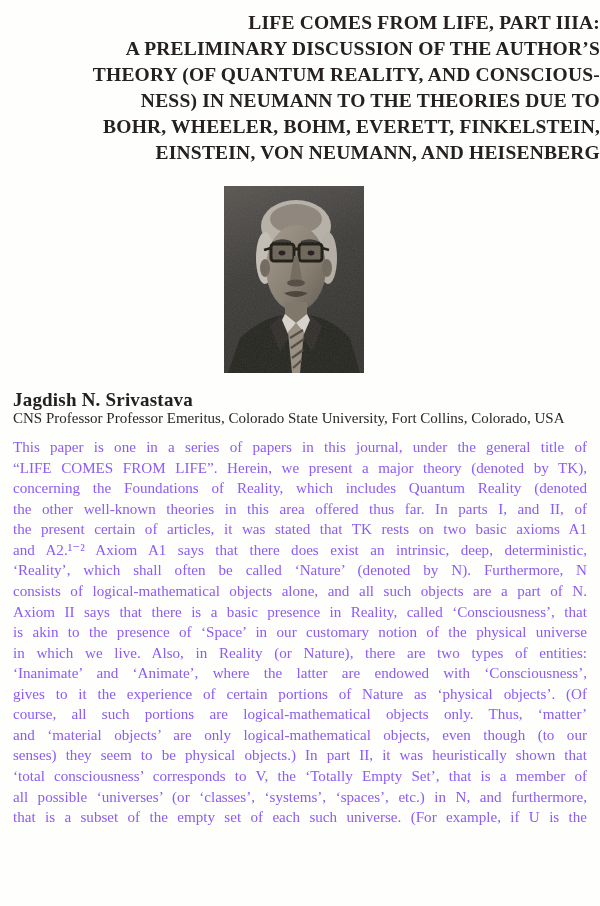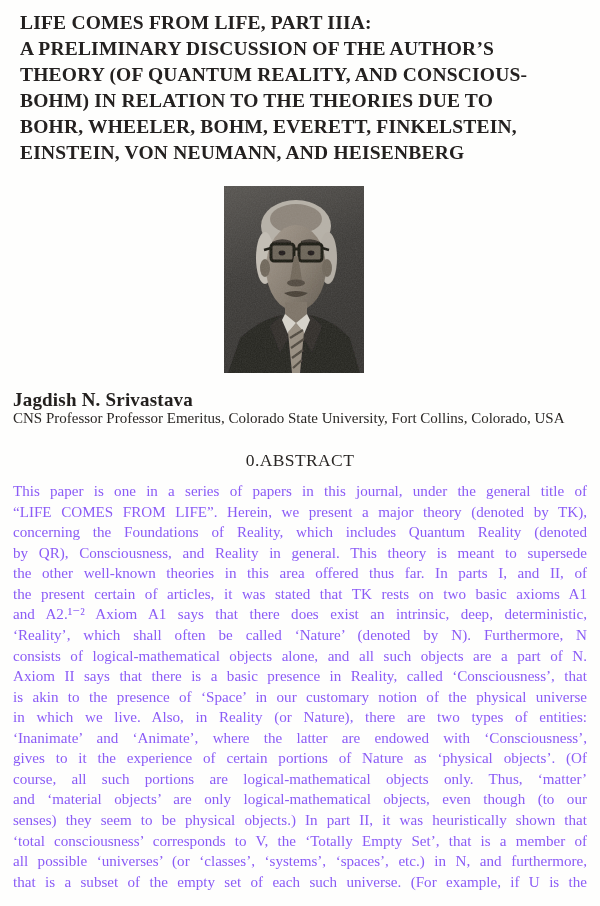--- a/index.html
+++ b/index.html
@@ -12,21 +12,21 @@
   }
   .page {
     position:relative;
     width:600px; height:906px;
     background:#fefefd;
     overflow:hidden;
   }
   
   .title-block {
     padding-top:10px;
-    text-align:left;
+    text-align:right;
     padding-left:20px;
   }
   .title-line {
     font-weight:bold;
     font-size:19.5px;
     line-height:26px;
     letter-spacing:0.2px;
     white-space:nowrap;
     color:#242120;
   }
@@ -79,21 +79,21 @@
 </style>
 </head>
 <body>
 
 <div class="page">
 
   <div class="title-block">
     <div class="title-line">LIFE COMES FROM LIFE, PART IIIA:</div>
     <div class="title-line">A PRELIMINARY DISCUSSION OF THE AUTHOR’S</div>
     <div class="title-line">THEORY (OF QUANTUM REALITY, AND CONSCIOUS-</div>
-    <div class="title-line">BOHM) IN RELATION TO THE THEORIES DUE TO</div>
+    <div class="title-line">NESS) IN NEUMANN TO THE THEORIES DUE TO</div>
     <div class="title-line">BOHR, WHEELER, BOHM, EVERETT, FINKELSTEIN,</div>
     <div class="title-line">EINSTEIN, VON NEUMANN, AND HEISENBERG</div>
   </div>
 
   <div class="photo-wrap">
     <svg viewBox="0 0 140 187" xmlns="http://www.w3.org/2000/svg">
       <defs>
         <linearGradient id="bgGrad" x1="0" y1="0" x2="0.3" y2="1">
           <stop offset="0" stop-color="#55524e"></stop>
           <stop offset="0.5" stop-color="#3b3936"></stop>
@@ -158,27 +158,25 @@
       </g>
       <rect x="0" y="0" width="140" height="187" filter="url(#grain)"></rect>
     </svg>
   </div>
 
   <div class="author-block">
     <div class="author-name">Jagdish N. Srivastava</div>
     <div class="author-affiliation">CNS Professor Professor Emeritus, Colorado State University, Fort Collins, Colorado, USA</div>
   </div>
 
-  <div class="abstract-heading">0.ABSTRACT</div>
 
   <div class="abstract-body">
     <div class="abstract-line">This paper is one in a series of papers in this journal, under the general title of</div>
     <div class="abstract-line">“LIFE COMES FROM LIFE”. Herein, we present a major theory (denoted by TK),</div>
     <div class="abstract-line">concerning the Foundations of Reality, which includes Quantum Reality (denoted</div>
-    <div class="abstract-line">by QR), Consciousness, and Reality in general. This theory is meant to supersede</div>
     <div class="abstract-line">the other well-known theories in this area offered thus far. In parts I, and II, of</div>
     <div class="abstract-line">the present certain of articles, it was stated that TK rests on two basic axioms A1</div>
     <div class="abstract-line">and A2.¹⁻² Axiom A1 says that there does exist an intrinsic, deep, deterministic,</div>
     <div class="abstract-line">‘Reality’, which shall often be called ‘Nature’ (denoted by N). Furthermore, N</div>
     <div class="abstract-line">consists of logical-mathematical objects alone, and all such objects are a part of N.</div>
     <div class="abstract-line">Axiom II says that there is a basic presence in Reality, called ‘Consciousness’, that</div>
     <div class="abstract-line">is akin to the presence of ‘Space’ in our customary notion of the physical universe</div>
     <div class="abstract-line">in which we live. Also, in Reality (or Nature), there are two types of entities:</div>
     <div class="abstract-line">‘Inanimate’ and ‘Animate’, where the latter are endowed with ‘Consciousness’,</div>
     <div class="abstract-line">gives to it the experience of certain portions of Nature as ‘physical objects’. (Of</div>

